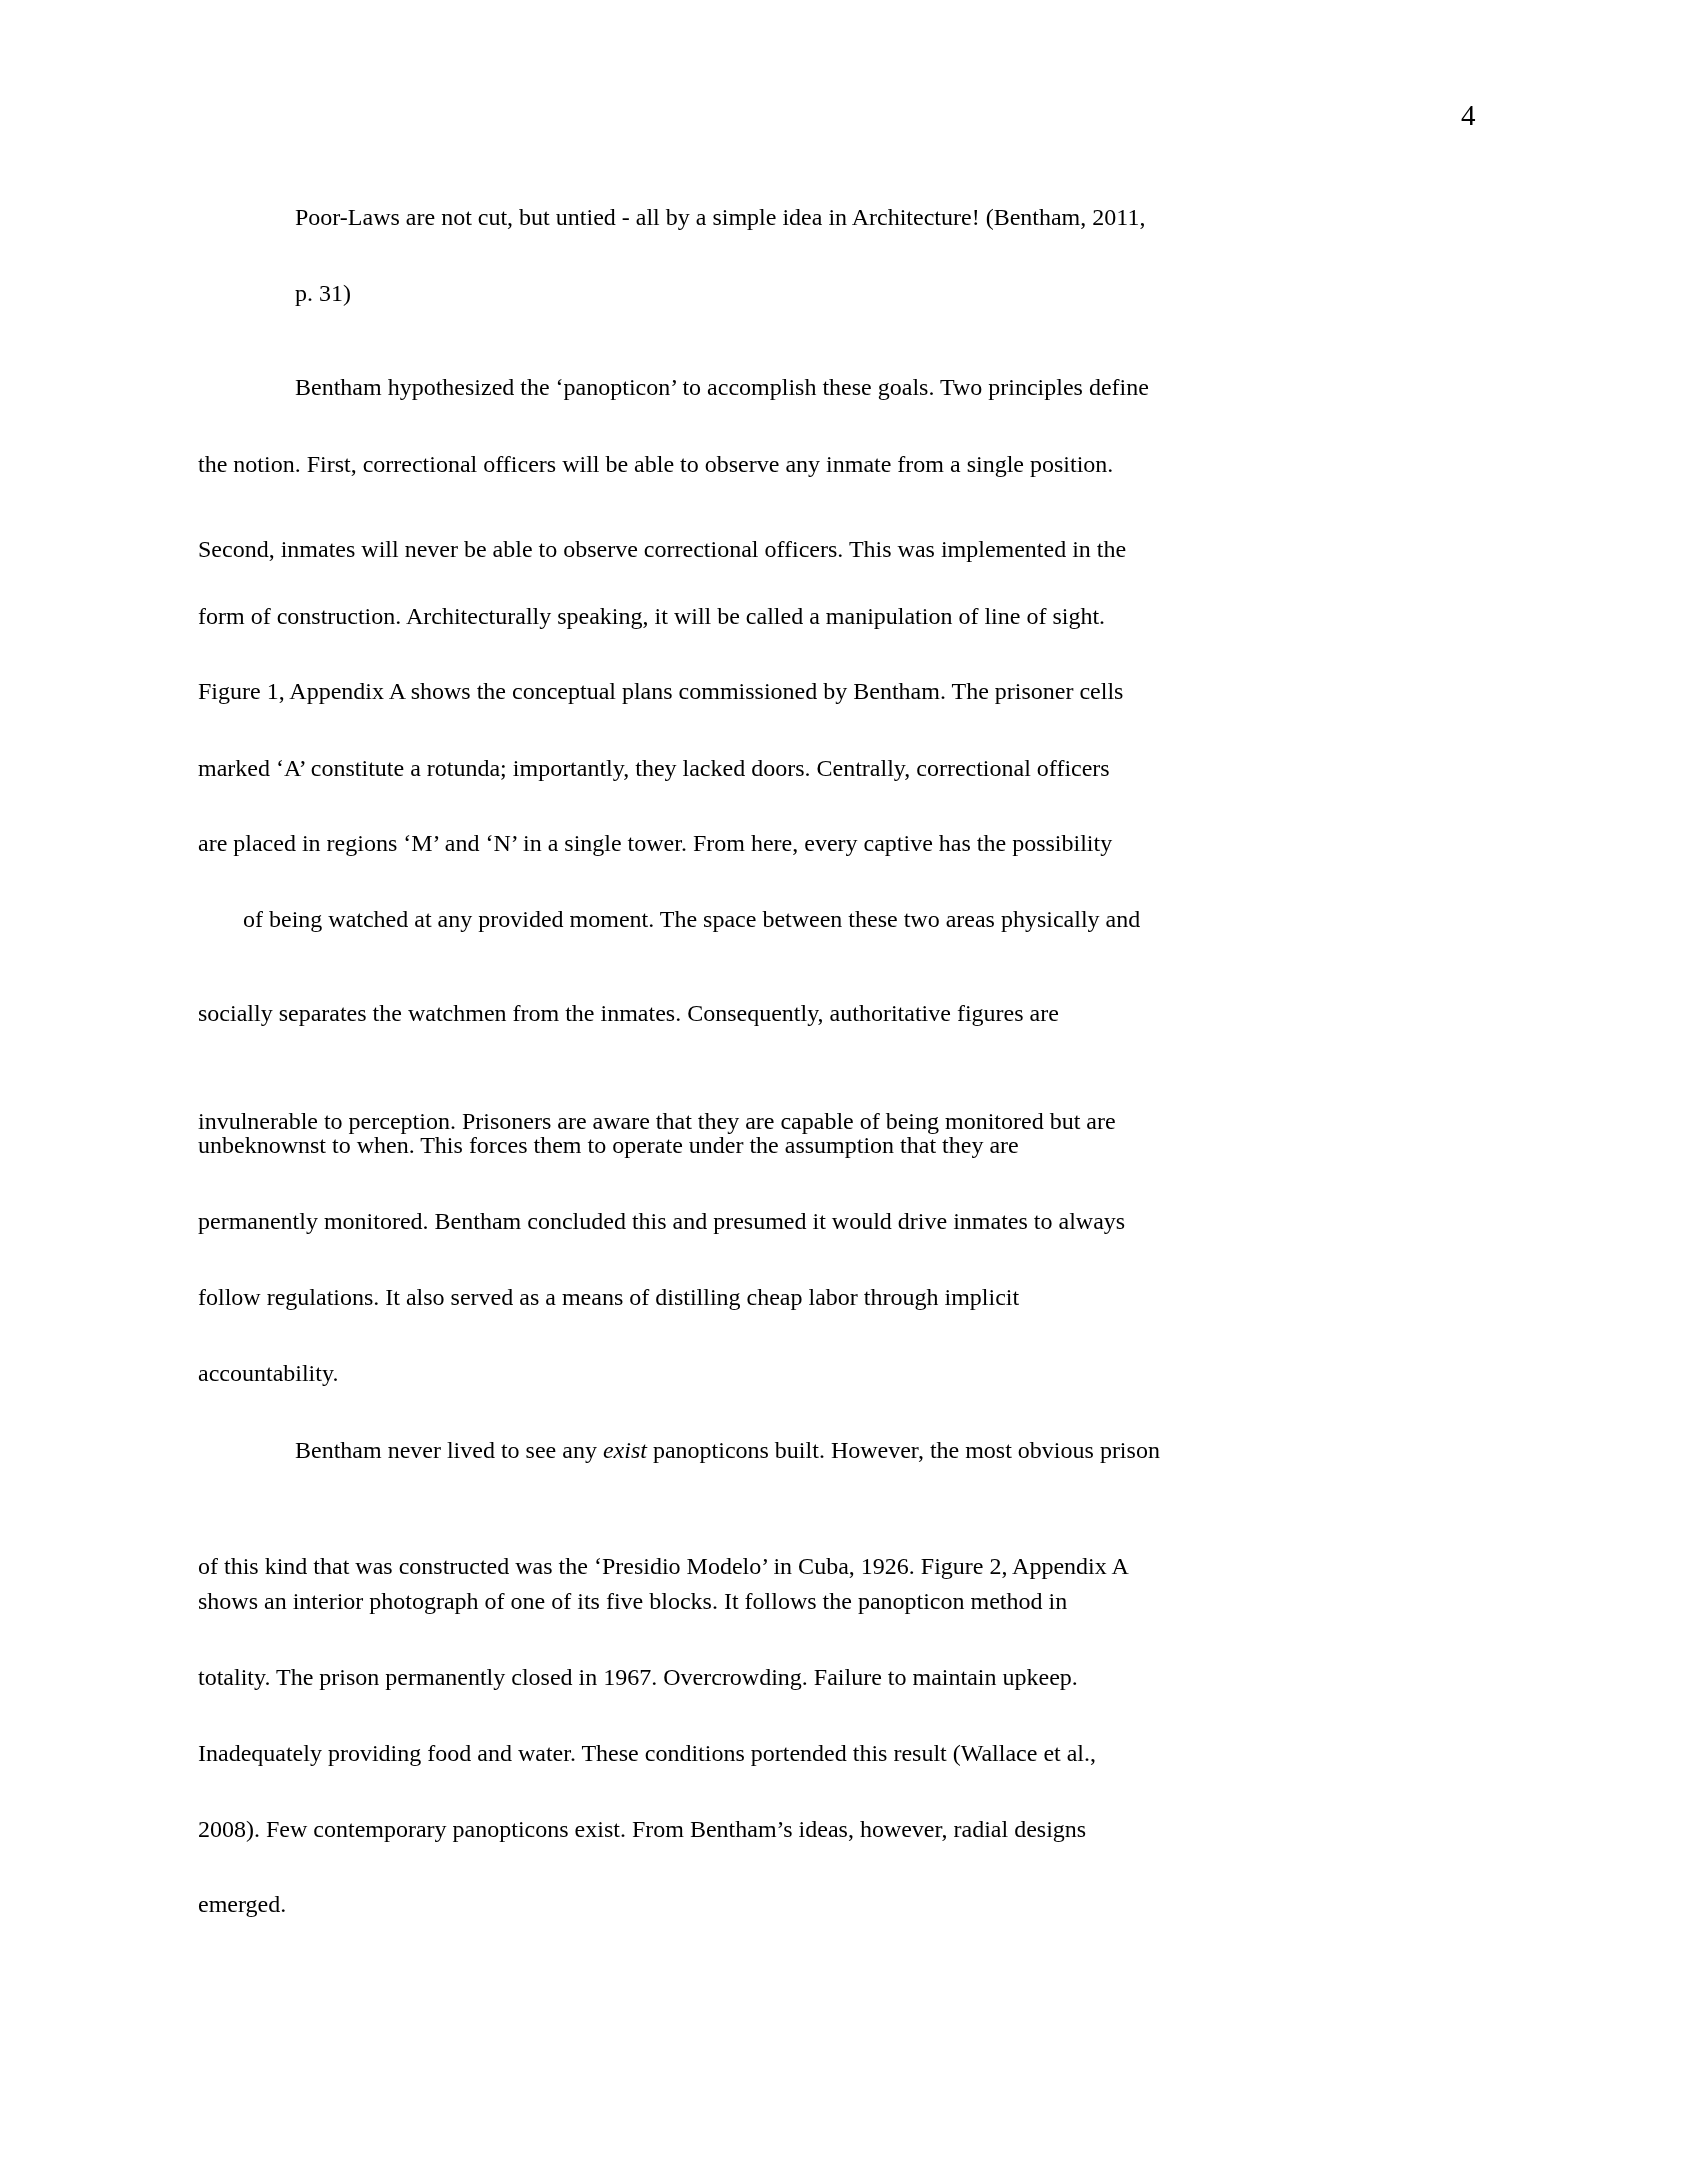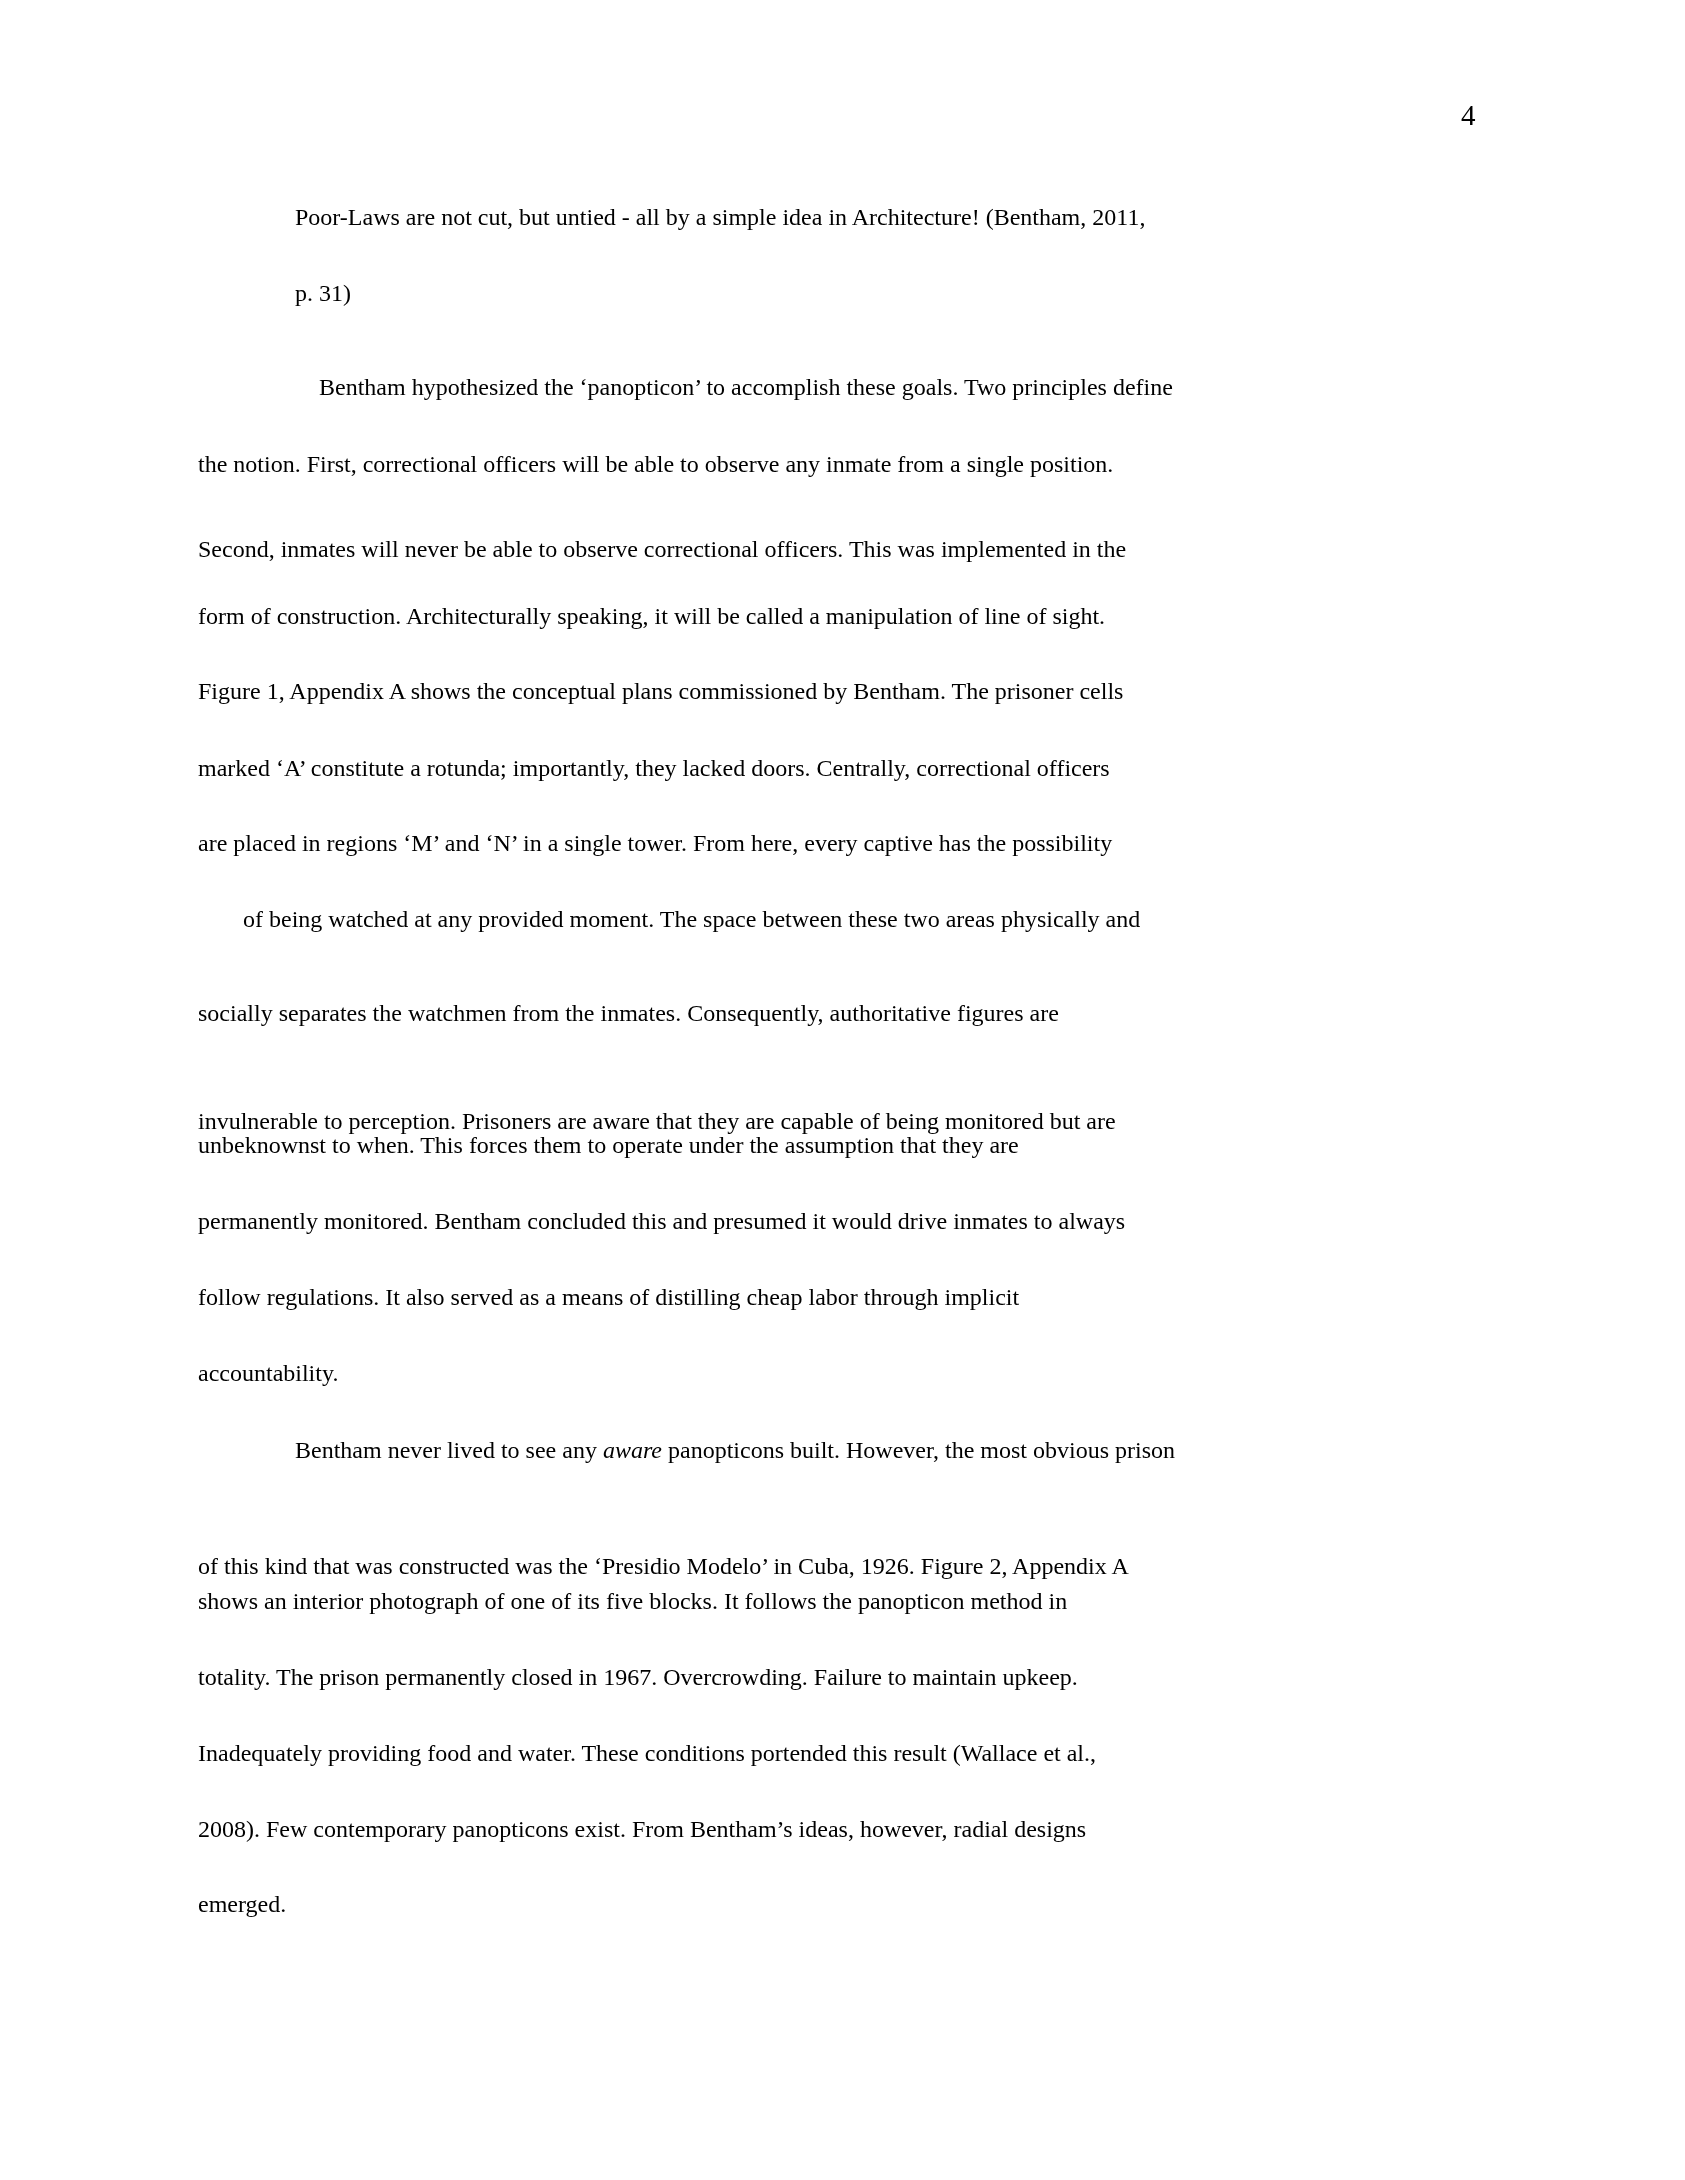--- a/index.html
+++ b/index.html
@@ -50,38 +50,38 @@
 <div class="page">
 
   <div class="page-number">4</div>
 
   <div>
     <div class="line ind" style="top:200px;">Poor-Laws are not cut, but untied - all by a simple idea in Architecture! (Bentham, 2011,</div>
     <div class="line ind" style="top:276px;">p. 31)</div>
   </div>
 
   <div>
-    <div class="line ind" style="top:370px;margin-left:24px;">Bentham hypothesized the ‘panopticon’ to accomplish these goals. Two principles define</div>
+    <div class="line ind" style="top:370px;">Bentham hypothesized the ‘panopticon’ to accomplish these goals. Two principles define</div>
     <div class="line body" style="top:447px;">the notion. First, correctional officers will be able to observe any inmate from a single position.</div>
     <div class="line body" style="top:532px;">Second, inmates will never be able to observe correctional officers. This was implemented in the</div>
     <div class="line body" style="top:599px;">form of construction. Architecturally speaking, it will be called a manipulation of line of sight.</div>
     <div class="line body" style="top:674px;">Figure 1, Appendix A shows the conceptual plans commissioned by Bentham. The prisoner cells</div>
     <div class="line body" style="top:751px;">marked ‘A’ constitute a rotunda; importantly, they lacked doors. Centrally, correctional officers</div>
     <div class="line body" style="top:826px;">are placed in regions ‘M’ and ‘N’ in a single tower. From here, every captive has the possibility</div>
     <div class="line body" style="top:902px;margin-left:45px;">of being watched at any provided moment. The space between these two areas physically and</div>
     <div class="line body" style="top:977px;margin-top:19px;">socially separates the watchmen from the inmates. Consequently, authoritative figures are</div>
     <div class="line body" style="top:1104px;">invulnerable to perception. Prisoners are aware that they are capable of being monitored but are</div>
     <div class="line body" style="top:1128px;">unbeknownst to when. This forces them to operate under the assumption that they are</div>
     <div class="line body" style="top:1204px;">permanently monitored. Bentham concluded this and presumed it would drive inmates to always</div>
     <div class="line body" style="top:1280px;">follow regulations. It also served as a means of distilling cheap labor through implicit</div>
     <div class="line body" style="top:1356px;">accountability.</div>
   </div>
 
   <div>
-    <div class="line ind" style="top:1433px;"><span>Bentham never lived to see any </span><i>aware</i><span> panopticons built. However, the most obvious prison</span></div>
+    <div class="line ind" style="top:1433px;"><span>Bentham never lived to see any </span><i>exist</i><span> panopticons built. However, the most obvious prison</span></div>
     <div class="line body" style="top:1509px;margin-top:40px;">of this kind that was constructed was the ‘Presidio Modelo’ in Cuba, 1926. Figure 2, Appendix A</div>
     <div class="line body" style="top:1584px;">shows an interior photograph of one of its five blocks. It follows the panopticon method in</div>
     <div class="line body" style="top:1660px;">totality. The prison permanently closed in 1967. Overcrowding. Failure to maintain upkeep.</div>
     <div class="line body" style="top:1736px;">Inadequately providing food and water. These conditions portended this result (Wallace et al.,</div>
     <div class="line body" style="top:1812px;">2008). Few contemporary panopticons exist. From Bentham’s ideas, however, radial designs</div>
     <div class="line body" style="top:1887px;">emerged.</div>
   </div>
 
 </div>
 

